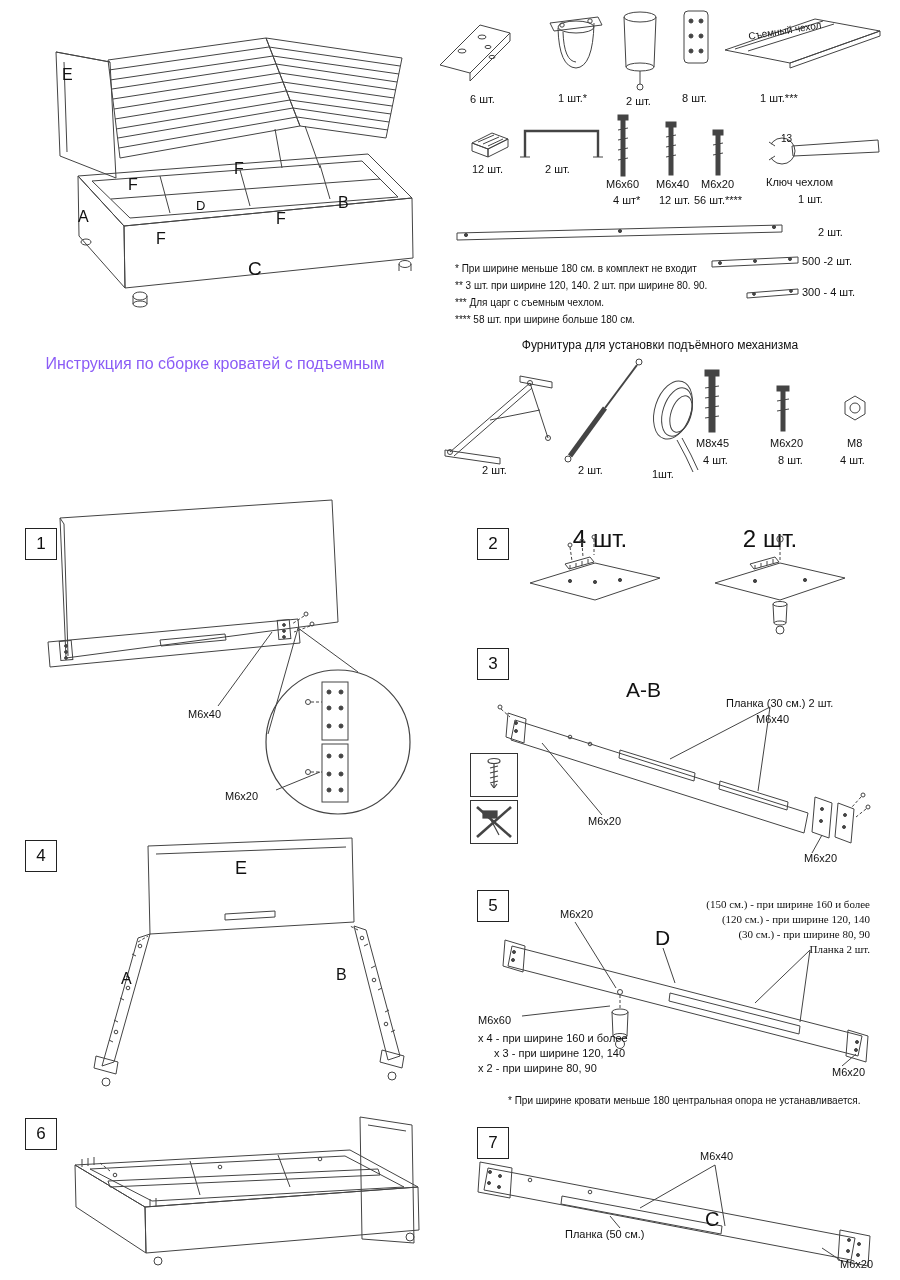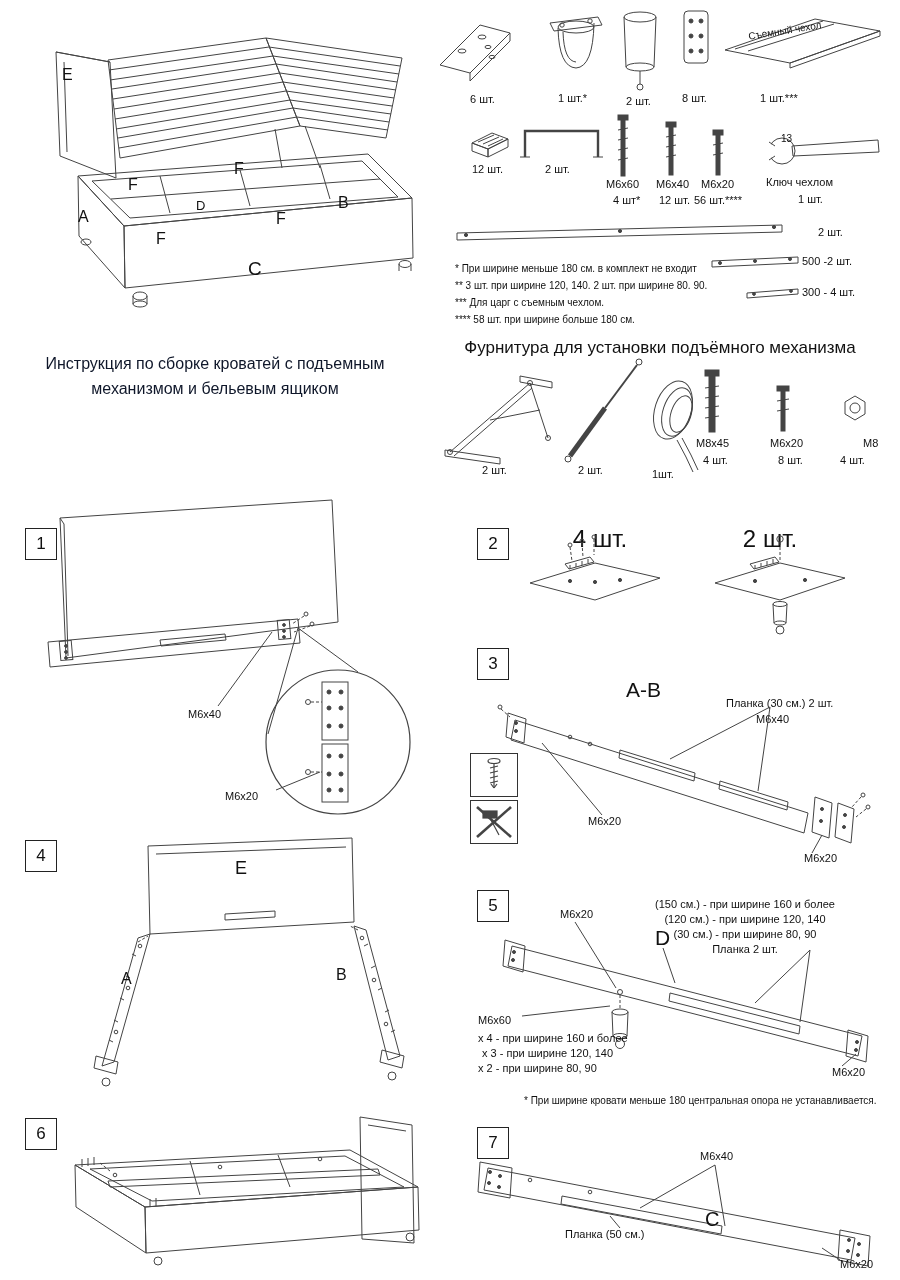--- a/index.html
+++ b/index.html
@@ -7,23 +7,23 @@
         font-family:"Liberation Sans", sans-serif;color:#111;overflow:hidden;}
   .abs{position:absolute;}
   .lbl{position:absolute;font-size:11px;white-space:nowrap;color:#111;}
   .sm{font-size:10px;}
   .letter{position:absolute;font-size:16px;color:#111;}
   .big{position:absolute;font-size:24px;color:#111;}
   .mid{position:absolute;font-size:21px;color:#111;}
   .stepbox{position:absolute;width:30px;height:30px;border:1.6px solid #222;
            display:flex;align-items:center;justify-content:center;font-size:17px;background:#fff;}
   .doc-title{position:absolute;left:10px;top:352px;width:410px;text-align:center;
-             font-size:16px;line-height:1.55;color:#0f172a;}
+             font-size:16px;line-height:1.55;color:#8b5cf6;}
   .website{position:absolute;left:10px;top:453px;width:410px;text-align:center;font-size:14px;}
-  .right{text-align:center;}
+  .right{text-align:right;font-family:Liberation Serif, serif;}
   svg{position:absolute;overflow:visible;}
 </style>
 </head>
 <body>
 
 <div id="page">
 
   <div class="abs" style="left:20px;top:8px;width:410px;height:330px;">
     <svg width="410" height="330" viewBox="0 0 410 330">
       <g stroke="#444" fill="none" stroke-width="1">
@@ -198,21 +198,21 @@
     <div class="lbl" style="left:372px;top:250px;">500 -2 шт.</div>
     <div class="lbl" style="left:372px;top:281px;">300 - 4 шт.</div>
 
     <div class="lbl sm" style="left:25px;top:258px;">* При ширине меньше 180 см. в комплект не входит</div>
     <div class="lbl sm" style="left:25px;top:275px;">** 3 шт. при ширине  120, 140. 2 шт. при ширине 80. 90.</div>
     <div class="lbl sm" style="left:25px;top:292px;">*** Для царг с съемным чехлом.</div>
     <div class="lbl sm" style="left:25px;top:309px;">**** 58 шт. при ширине больше 180 см.</div>
   </div>
 
   <div class="abs" style="left:430px;top:338px;width:460px;height:150px;">
-    <div class="lbl" style="left:0;top:0;width:460px;text-align:center;font-size:17px;">Фурнитура для установки подъёмного механизма</div>
+    <div class="lbl" style="left:0;top:0;width:460px;text-align:center;font-size:12px;">Фурнитура для установки подъёмного механизма</div>
     <svg width="460" height="150" viewBox="0 0 460 150" style="top:0;left:0;">
       <g stroke="#444" fill="none" stroke-width="1">
 
         <path d="M15,112 L70,120 L70,126 L15,118 Z"></path>
         <line x1="20" y1="114" x2="100" y2="45"></line>
         <line x1="24" y1="118" x2="102" y2="50"></line>
         <line x1="100" y1="45" x2="118" y2="100"></line>
         <line x1="60" y1="82" x2="110" y2="72"></line>
         <circle cx="20" cy="114" r="2.5"></circle>
           <circle cx="100" cy="45" r="2.5"></circle>
@@ -246,27 +246,26 @@
         <circle cx="425" cy="70" r="5"></circle>
       </g>
     </svg>
     <div class="lbl" style="left:52px;top:126px;">2 шт.</div>
     <div class="lbl" style="left:148px;top:126px;">2 шт.</div>
     <div class="lbl" style="left:222px;top:130px;">1шт.</div>
     <div class="lbl" style="left:266px;top:99px;">М8х45</div>
     <div class="lbl" style="left:273px;top:116px;">4 шт.</div>
     <div class="lbl" style="left:340px;top:99px;">М6х20</div>
     <div class="lbl" style="left:348px;top:116px;">8 шт.</div>
-    <div class="lbl" style="left:417px;top:99px;margin-left:16px;">М8</div>
+    <div class="lbl" style="left:417px;top:99px;">М8</div>
     <div class="lbl" style="left:410px;top:116px;">4 шт.</div>
   </div>
 
   <div class="doc-title">
     <div>Инструкция по сборке кроватей с подъемным</div>
-    <div>механизмом и бельевым ящиком</div>
   </div>
 
   <div class="abs" style="left:20px;top:490px;width:430px;height:330px;">
     <div class="stepbox" style="left:5px;top:38px;">1</div>
     <svg width="430" height="330" viewBox="0 0 430 330">
       <g stroke="#444" fill="none" stroke-width="1">
 
         <path d="M40,28 L312,10 L318,132 L46,168 Z"></path>
         <path d="M40,28 L44,34 L48,166"></path>
 
@@ -505,24 +504,24 @@
         <line x1="105" y1="34" x2="146" y2="100"></line>
         <line x1="193" y1="60" x2="205" y2="95"></line>
         <line x1="340" y1="62" x2="285" y2="115"></line>
         <line x1="340" y1="62" x2="330" y2="134"></line>
         <line x1="52" y1="128" x2="140" y2="118"></line>
         <line x1="372" y1="178" x2="386" y2="166"></line>
       </g>
     </svg>
     <div class="lbl" style="left:8px;top:126px;">М6х60</div>
     <div class="lbl" style="left:8px;top:144px;">х 4 - при ширине 160 и более</div>
-    <div class="lbl" style="left:12px;top:159px;">х 3 - при ширине 120, 140</div>
+    <div class="lbl" style="left:24px;top:159px;">х 3 - при ширине 120, 140</div>
     <div class="lbl" style="left:8px;top:174px;">х 2 - при ширине 80, 90</div>
     <div class="lbl" style="left:362px;top:178px;">М6х20</div>
-    <div class="lbl sm" style="left:38px;top:207px;margin-left:16px;">* При ширине кровати меньше 180 центральная опора не устанавливается.</div>
+    <div class="lbl sm" style="left:38px;top:207px;">* При ширине кровати меньше 180 центральная опора не устанавливается.</div>
   </div>
 
   <div class="abs" style="left:20px;top:1095px;width:440px;height:180px;">
     <div class="stepbox" style="left:5px;top:23px;">6</div>
     <svg width="440" height="180" viewBox="0 0 440 180">
       <g stroke="#444" fill="none" stroke-width="1">
 
         <path d="M340,22 L392,30 L394,148 L342,144 Z"></path>
         <path d="M348,30 L386,36"></path>
 

